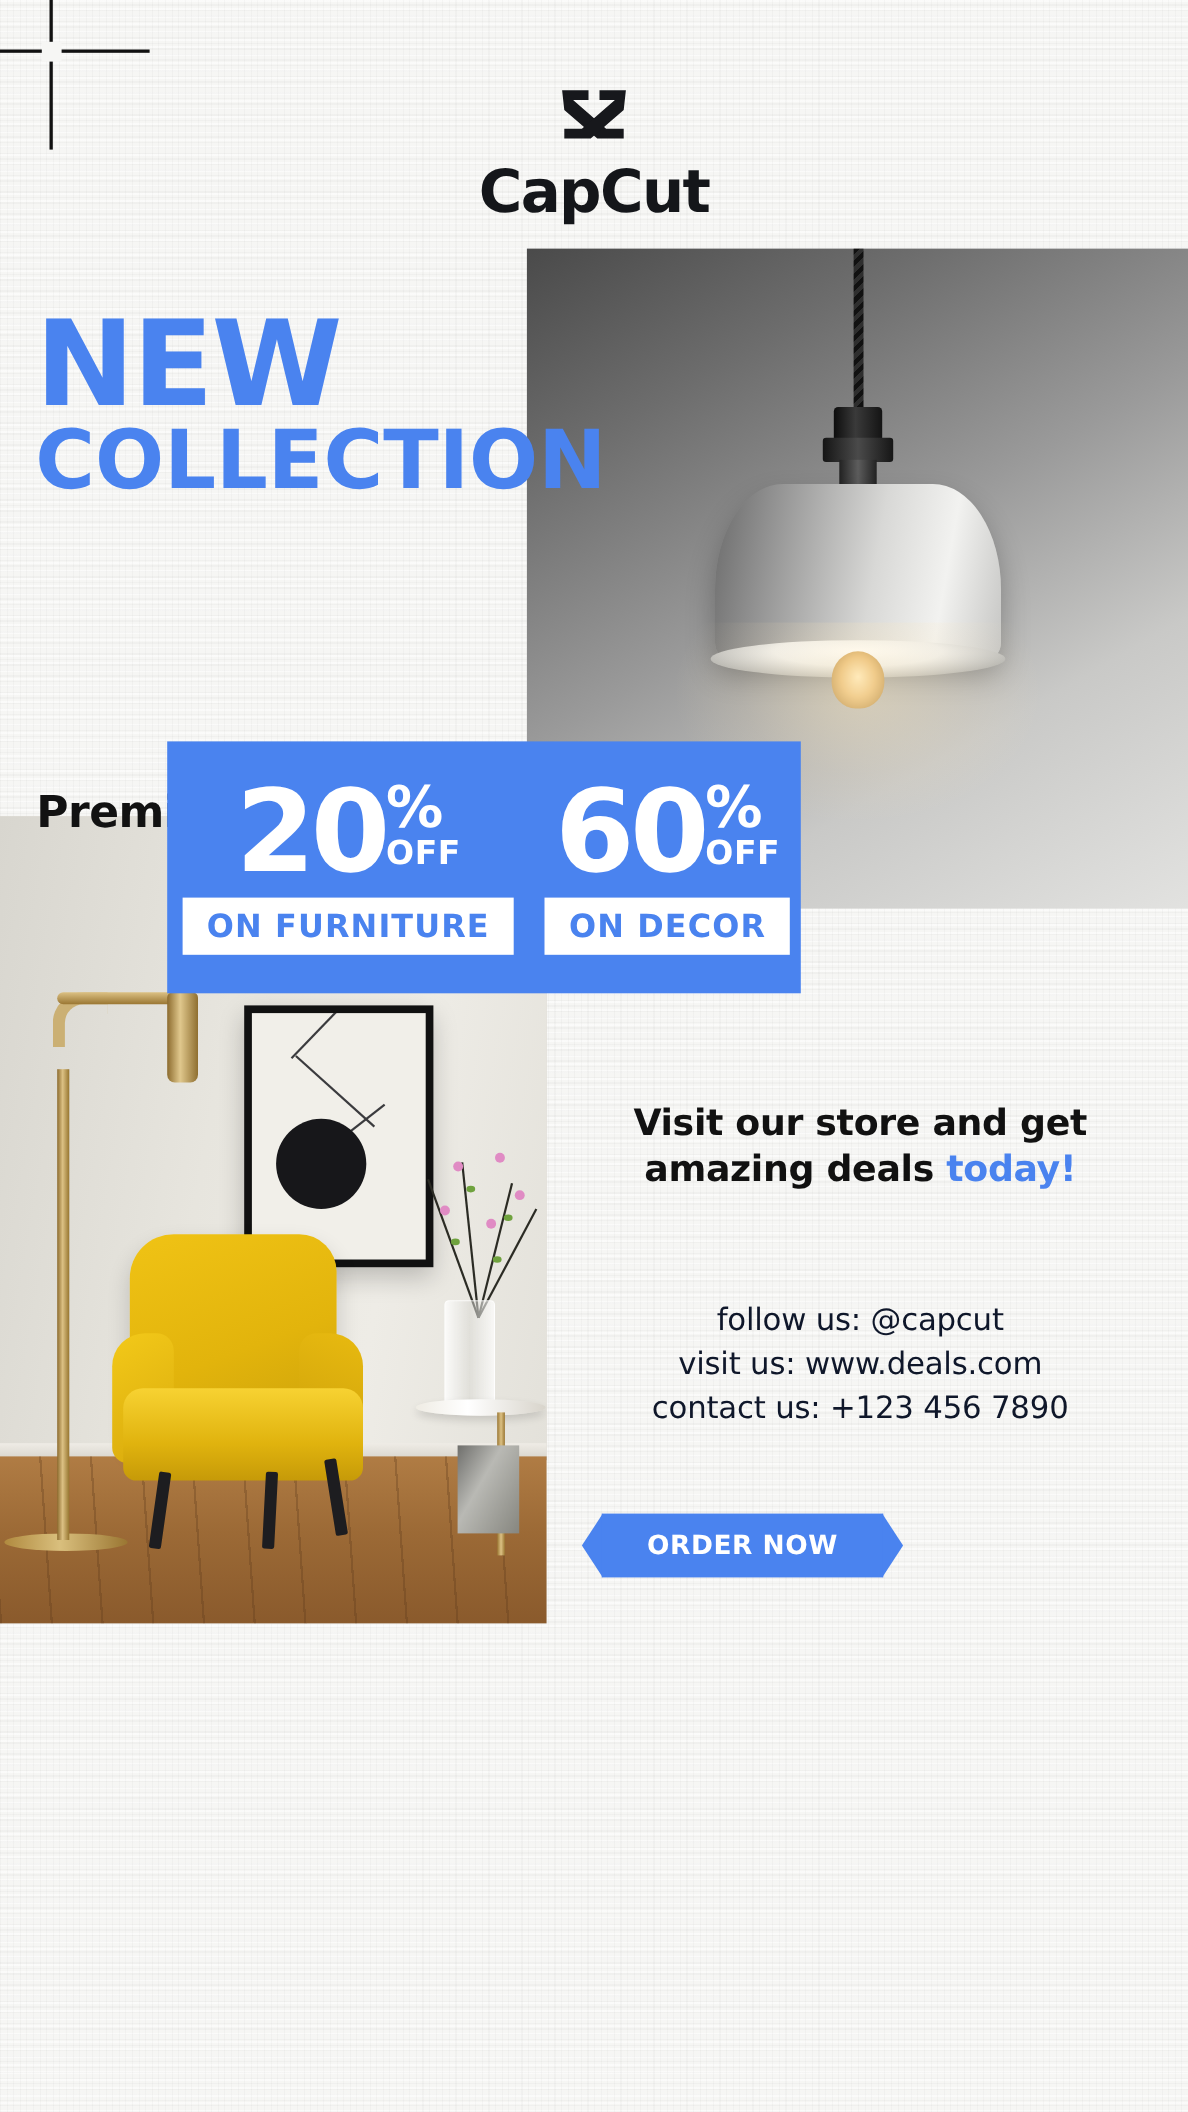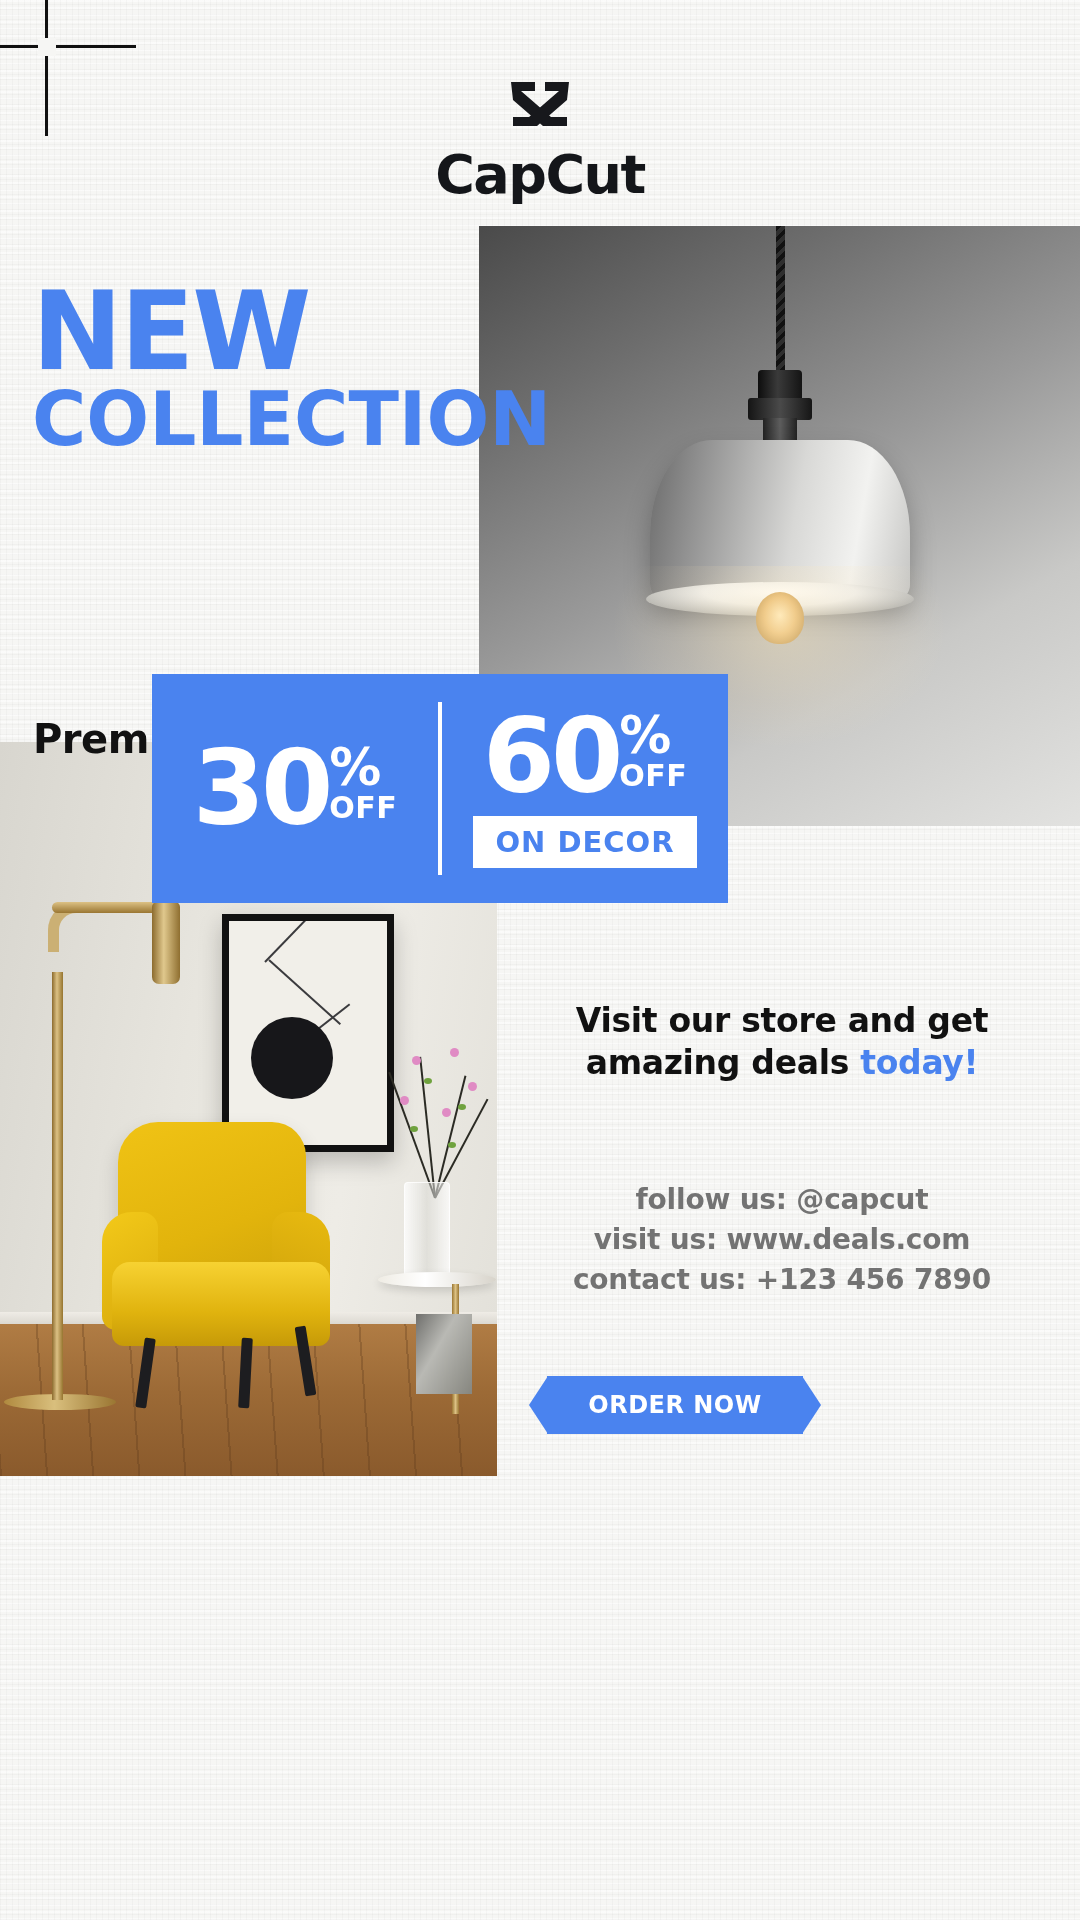--- a/index.html
+++ b/index.html
@@ -189,22 +189,22 @@
   .cta-copy {
     position:absolute; left:508px; top:1000px; width:548px;
     text-align:center;
     font-family:"DejaVu Sans", sans-serif; font-weight:bold;
     font-size:33px; line-height:1.28; color:#111; letter-spacing:-0.3px;
   }
   .cta-copy .accent { color:#4a83ef; }
   .contact {
     position:absolute; left:508px; top:1180px; width:548px;
     text-align:center;
-    font-family:"DejaVu Sans", sans-serif; font-weight:bold;
-    font-size:28px; line-height:1.42; color:#737373; letter-spacing:-0.2px;
+    font-family:"DejaVu Sans", sans-serif; font-weight:normal;
+    font-size:28px; line-height:1.42; color:#0f172a; letter-spacing:-0.2px;
   }
 
   
   .ribbon { position:absolute; left:529px; top:1376px; width:292px; height:58px; z-index:6; }
   .ribbon-body {
     position:absolute; left:18px; top:0; width:256px; height:58px; background:#4a83ef;
     display:flex; align-items:center; justify-content:center;
   }
   .ribbon-label {
     font-family:"DejaVu Sans", sans-serif; font-weight:bold; color:#ffffff;
@@ -297,26 +297,27 @@
 
 <div class="headline">
   <span class="hl-line hl-1">NEW</span>
   <span class="hl-line hl-3">COLLECTION</span>
 </div>
 <div class="subtitle">Premium Modern Design</div>
 
 <div class="discount">
   <div class="disc-col">
     <div class="disc-num-row">
-      <span class="disc-num">30</span>
+      <span class="disc-num">20</span>
       <span class="disc-pct-wrap">
         <span class="disc-pct">%</span>
         <span class="disc-off">OFF</span>
       </span>
     </div>
+    <div class="disc-pill">ON FURNITURE</div>
   </div>
 
   <div class="disc-divider"></div>
 
   <div class="disc-col">
     <div class="disc-num-row">
       <span class="disc-num">60</span>
       <span class="disc-pct-wrap">
         <span class="disc-pct">%</span>
         <span class="disc-off">OFF</span>

